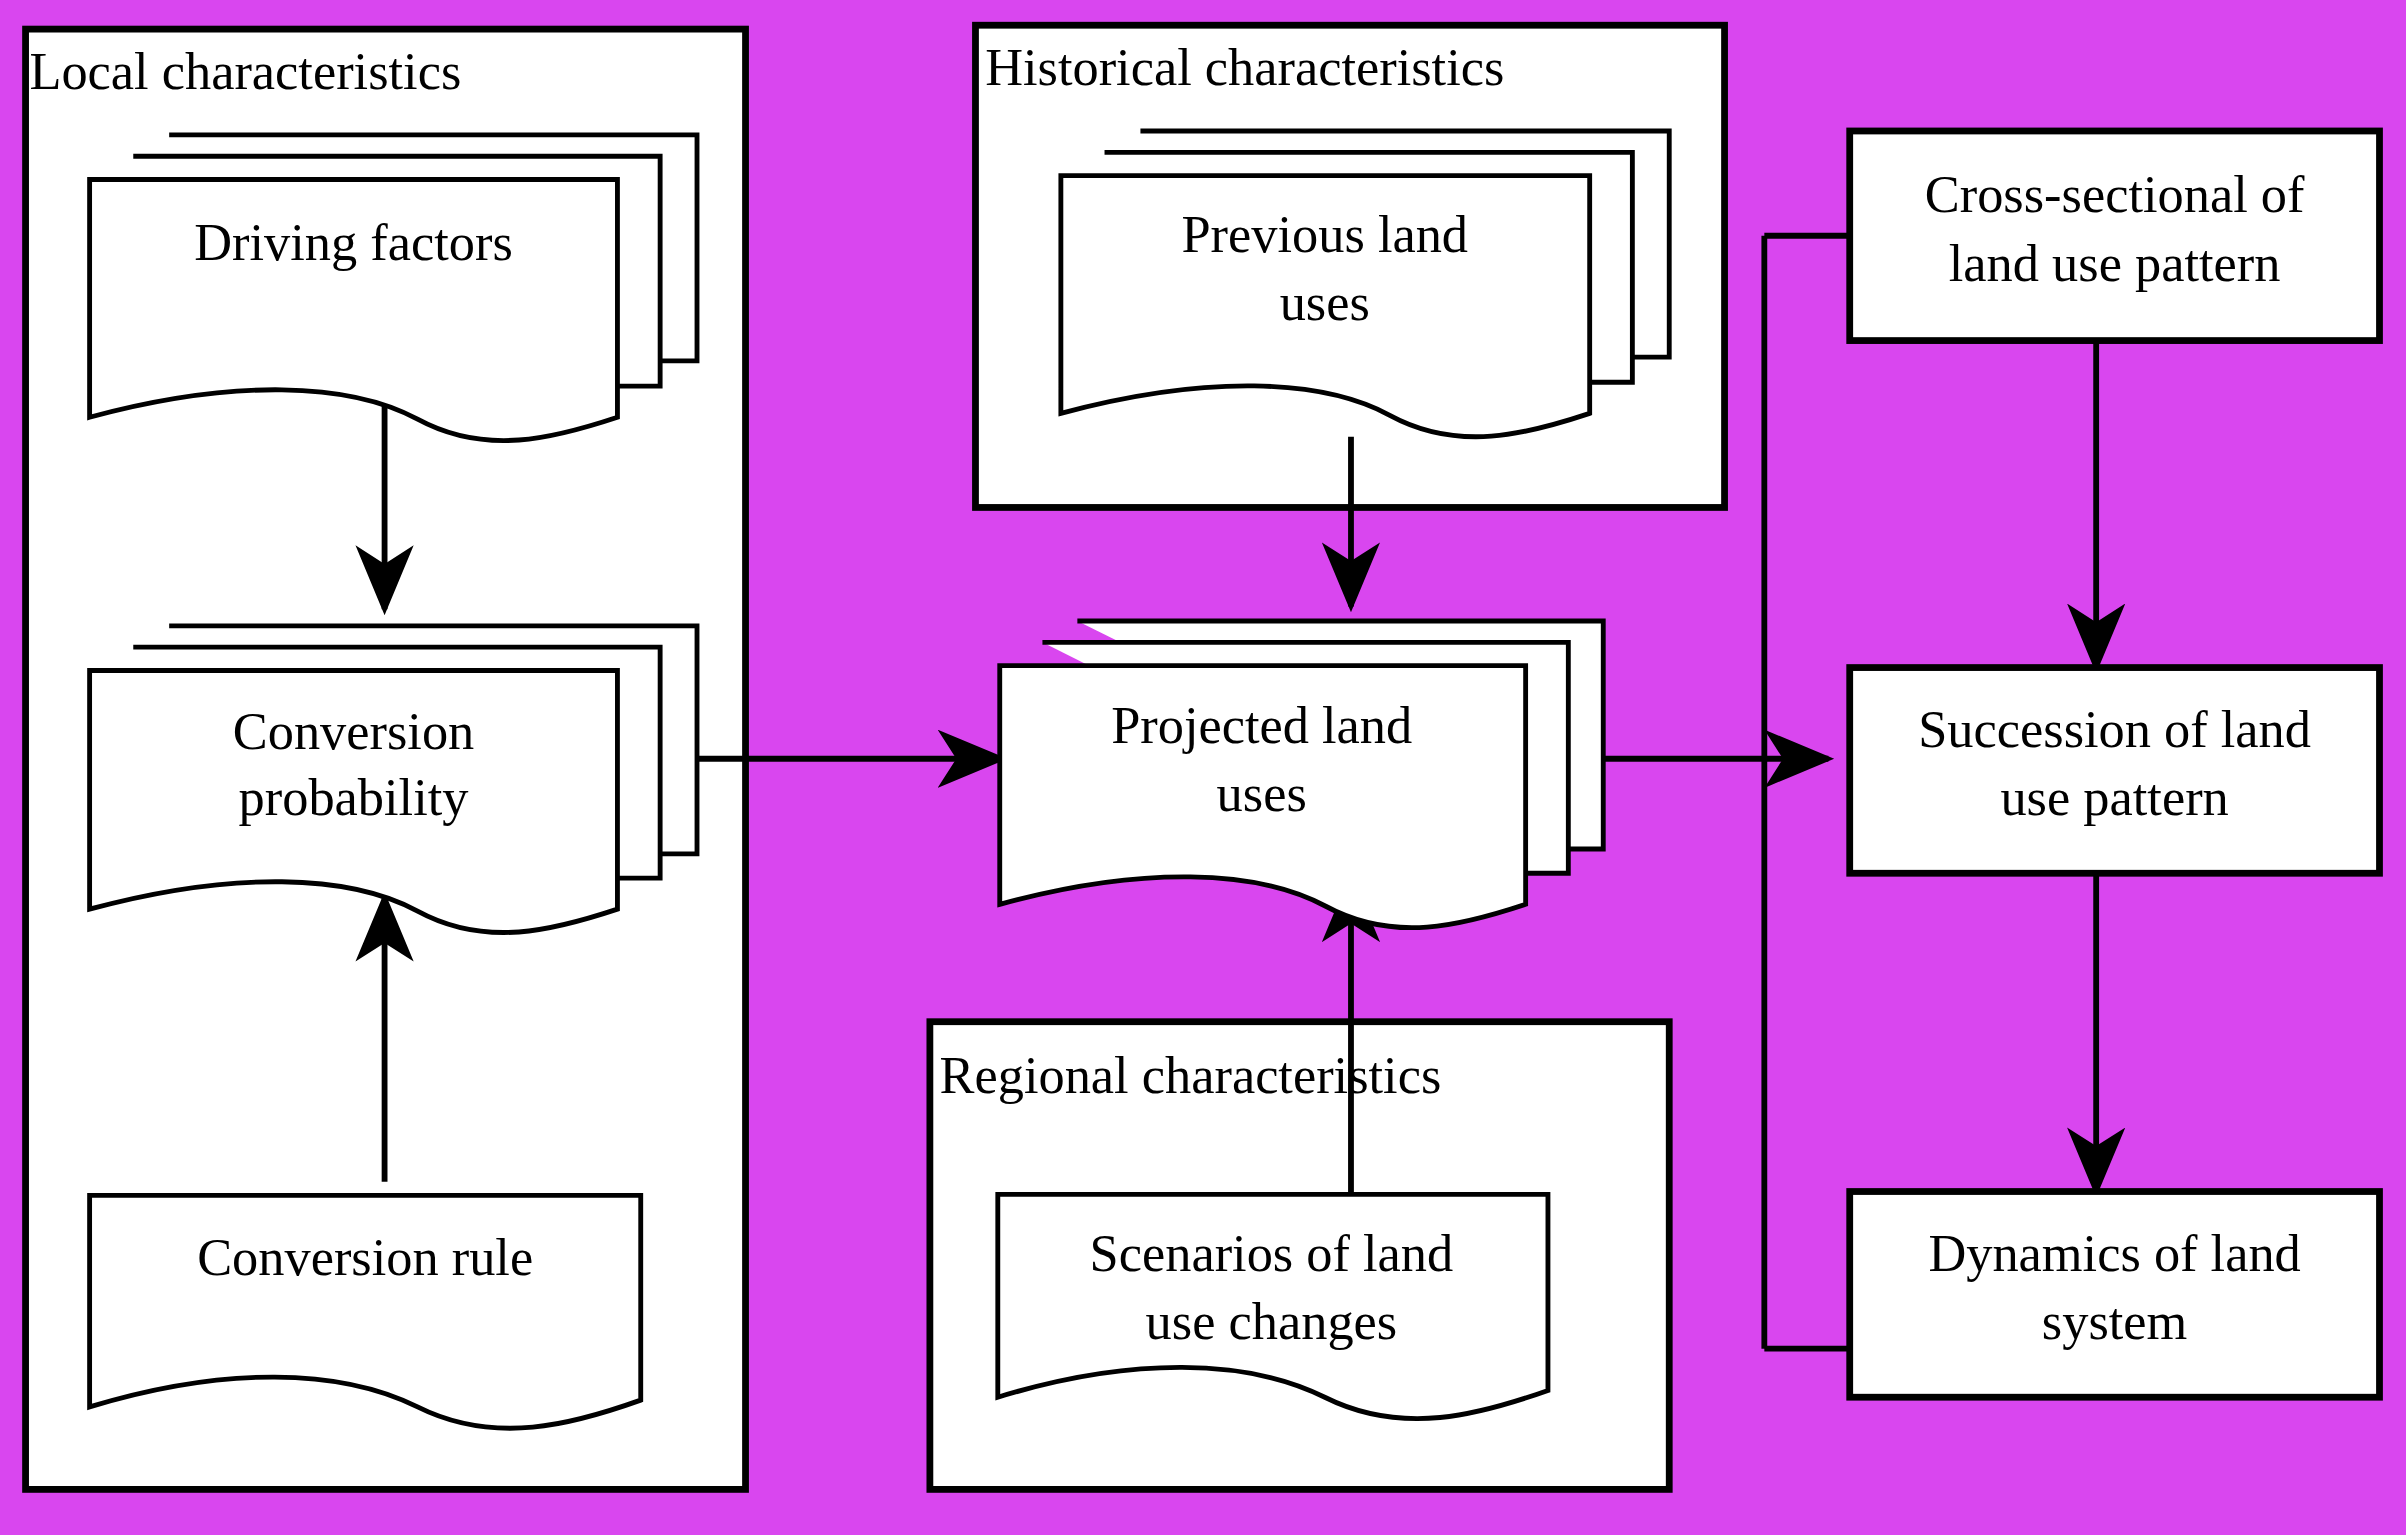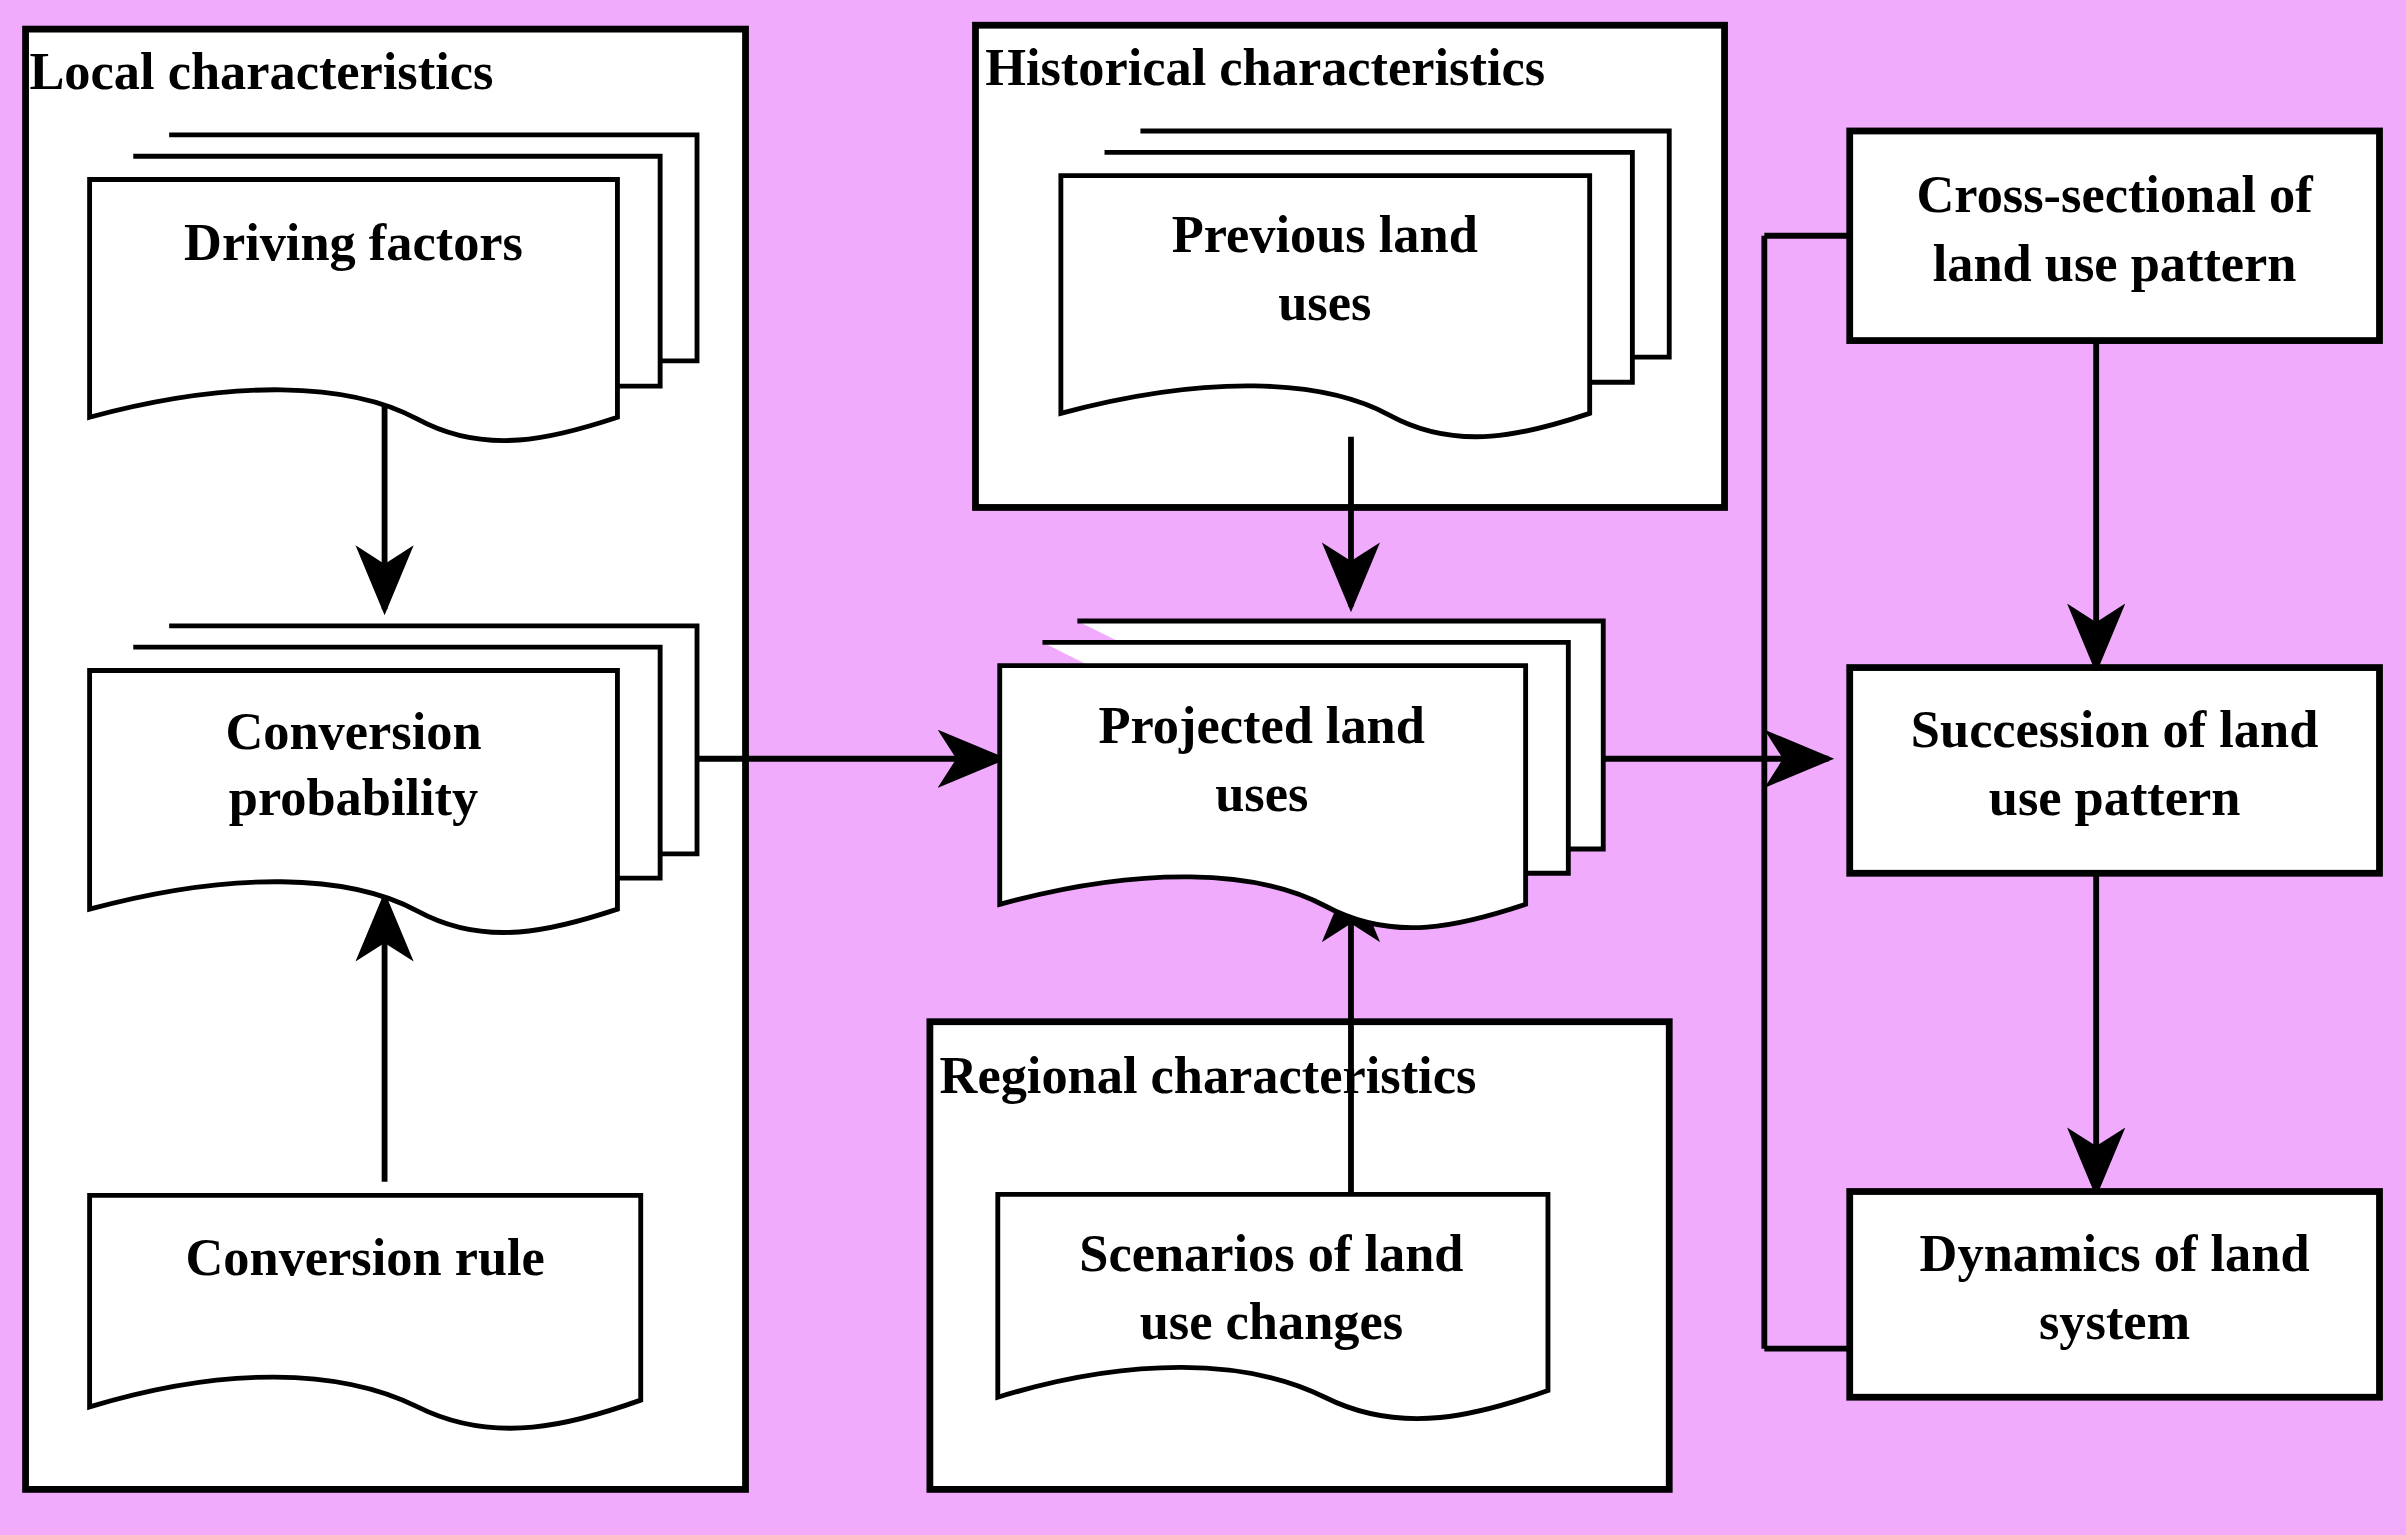--- a/index.html
+++ b/index.html
@@ -10,22 +10,21 @@
   body {
     width: 2407px;
     height: 1535px;
     font-family: "Liberation Serif", "DejaVu Serif", serif;
     overflow: hidden;
   }
   #diagram-root {
     position: relative;
     width: 2407px;
     height: 1535px;
-    background: #f0abfc;
-    font-weight: bold;
+    background: #d946ef;
   }
   svg#flow {
     display: block;
     width: 2407px;
     height: 1535px;
   }
   .group-frame {
     fill: #ffffff;
     stroke: #000000;
     stroke-width: 7;

